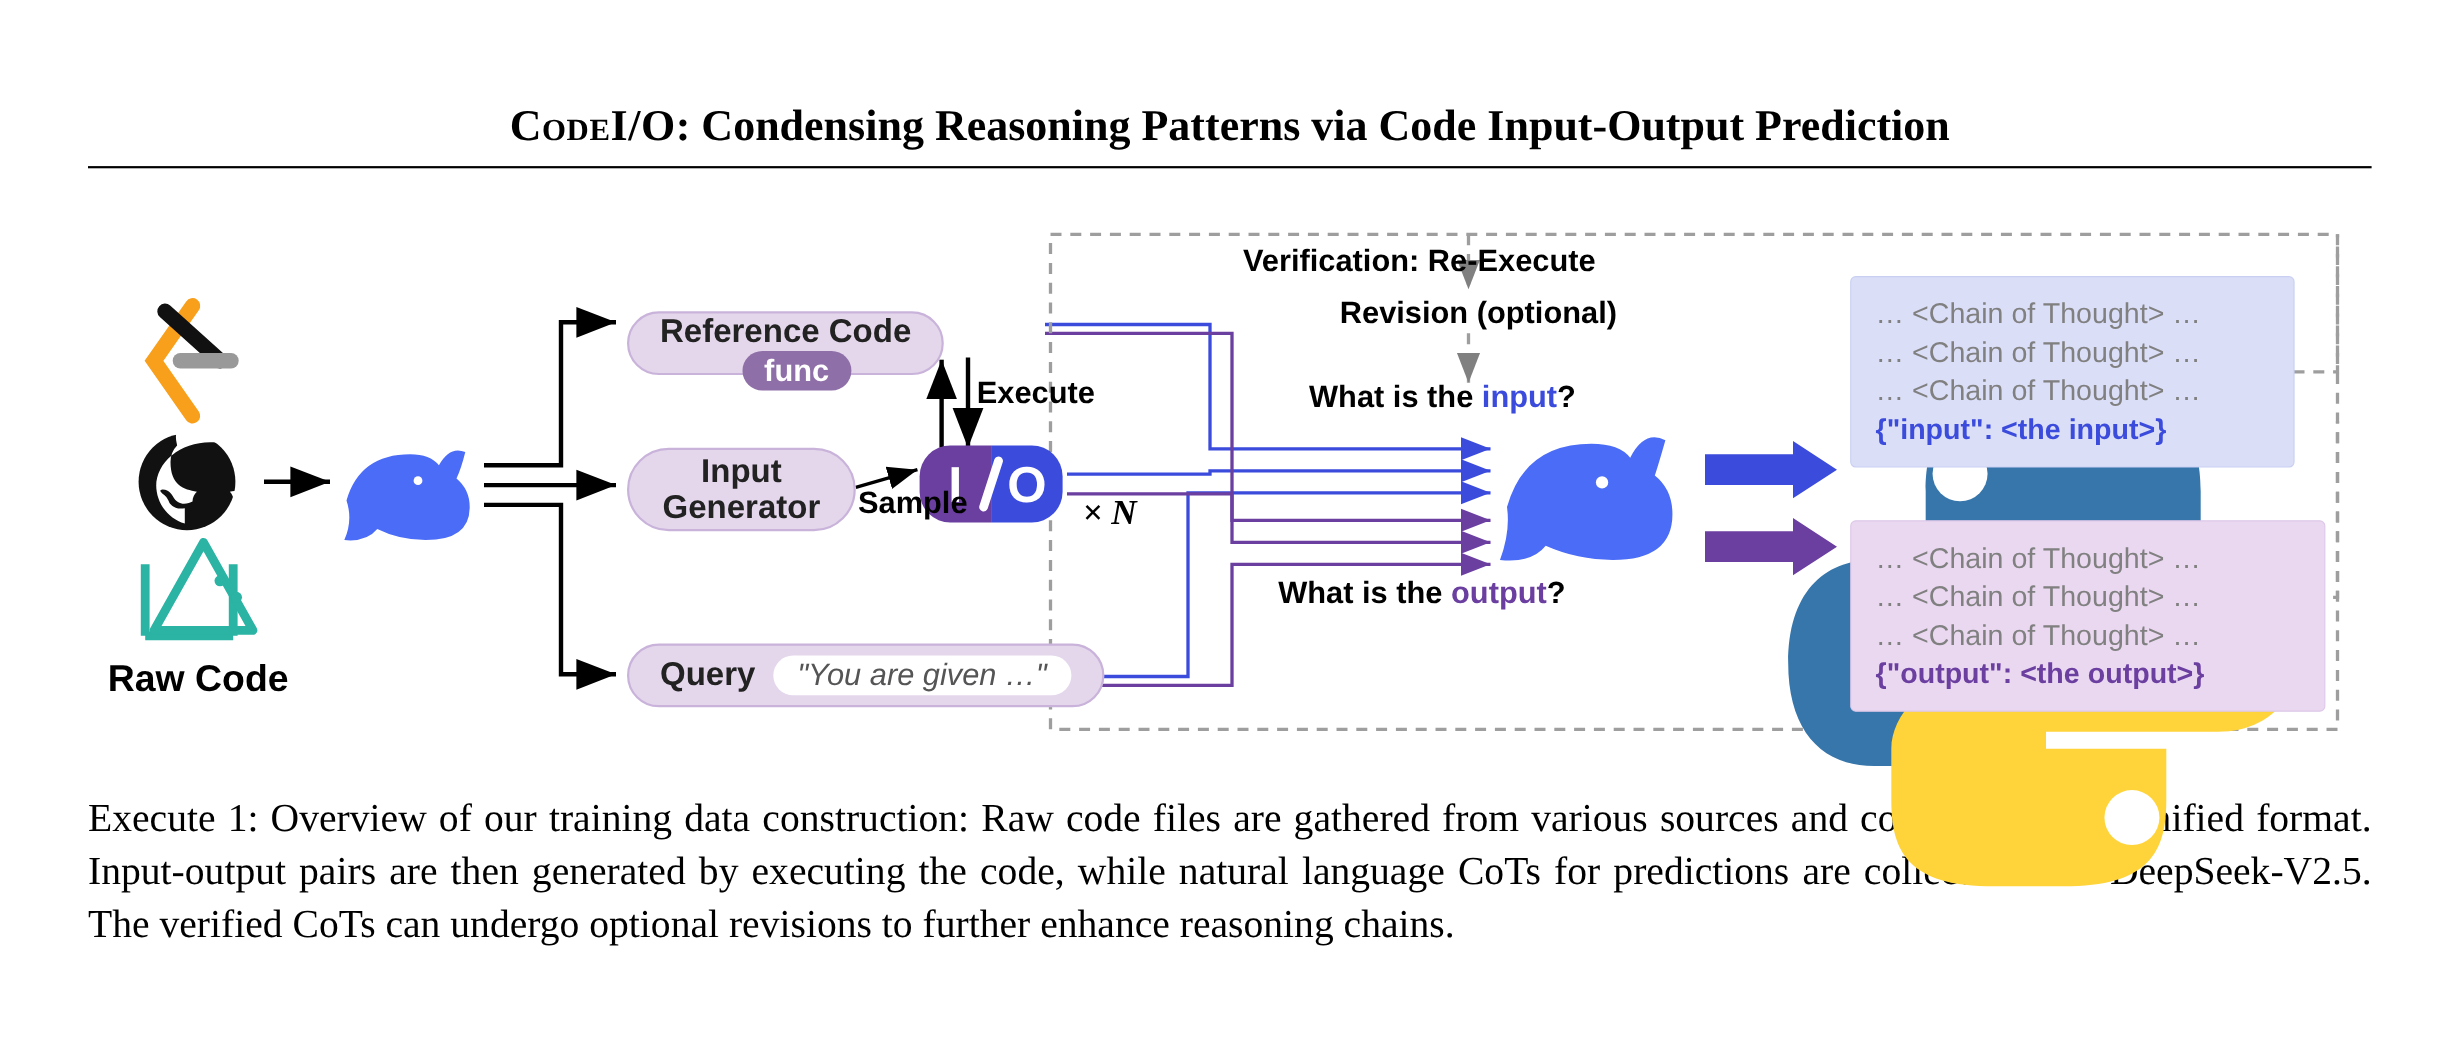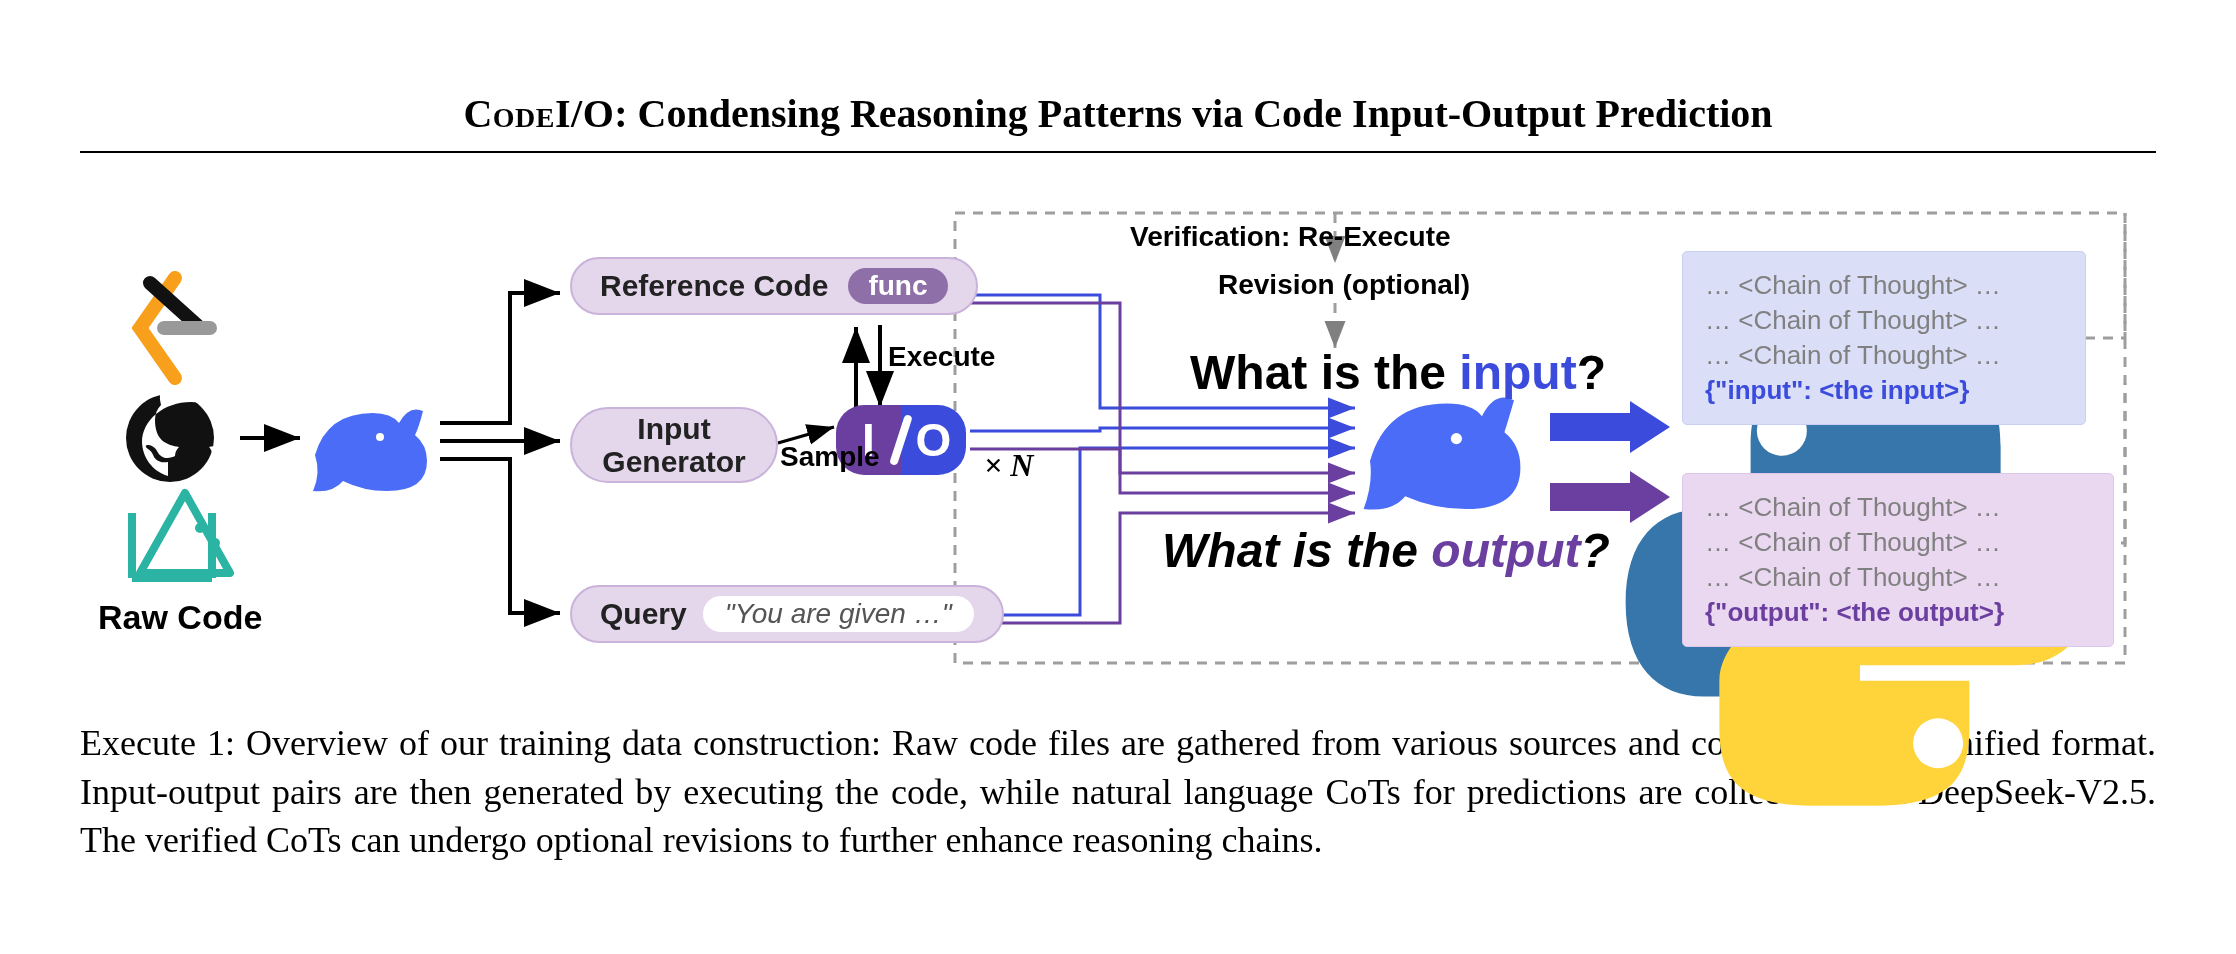--- a/index.html
+++ b/index.html
@@ -137,21 +137,21 @@
     font-family: -apple-system, "Segoe UI", Helvetica, Arial, sans-serif;
     font-size: 28px;
     font-weight: 700;
     color: #000;
   }
   .label.sample { font-weight: 600; }
   .label.times-n { font-family: "Times New Roman", serif; font-size: 32px; font-weight: 600; font-style: italic; }
   .question {
     position: absolute;
     font-family: -apple-system, "Segoe UI", Helvetica, Arial, sans-serif;
-    font-size: 48px;
+    font-size: 28px;
     font-weight: 800;
     color: #000;
   }
   .question .kw-input { color: #3b4bdc; }
   .question .kw-output { color: #6b3fa0; }
   .cot-box {
     position: absolute;
     border-radius: 5px;
     padding: 16px 22px;
     box-sizing: border-box;
@@ -268,21 +268,21 @@
       <line x1="1255" y1="120" x2="1255" y2="165" stroke="#9e9e9e" stroke-width="3" stroke-dasharray="10 8" marker-end="url(#arr-grey)"></line>
 
       <path d="M2005 155 L2045 155 L2045 30" stroke="#9e9e9e" stroke-width="3" stroke-dasharray="10 8" fill="none"></path>
       <path d="M2005 360 L2045 360 L2045 200" stroke="#9e9e9e" stroke-width="3" stroke-dasharray="10 8" fill="none"></path>
     </svg>
 
     <div class="overlay">
 
       <div class="label" style="left:18px; top:415px; font-weight:800; font-size:34px;">Raw Code</div>
 
-      <div class="pill refcode" style="left:490px; top:74px; height:58px; font-size:30px;">
+      <div class="pill refcode" style="left:490px; top:100px; height:58px; font-size:30px;flex-direction:column;">
         <span>Reference Code</span>
         <span class="func-badge">func</span>
       </div>
 
       <div class="pill inputgen" style="left:490px; top:224px; width:208px; height:76px; font-size:30px;">
         <span>Input</span>
         <span>Generator</span>
       </div>
 
       <div class="pill query" style="left:490px; top:402px; height:58px; font-size:30px;">
@@ -323,21 +323,21 @@
 
       <div class="label" style="left:1138px; top:86px;">
         <span>Revision</span>
         <span class="light">(optional)</span>
       </div>
 
       <div class="question" style="left:1110px; top:162px;">
         <span>What is the </span><span class="kw-input">input</span><span>?</span>
       </div>
 
-      <div class="question" style="left:1082px; top:340px;font-style:italic;">
+      <div class="question" style="left:1082px; top:340px;">
         <span>What is the </span><span class="kw-output">output</span><span>?</span>
       </div>
 
       <div class="cot-box input-box" style="left:1602px; top:68px; width:404px;">
         <div class="tag">… &lt;Chain of Thought&gt; …</div>
         <div class="tag">… &lt;Chain of Thought&gt; …</div>
         <div class="tag">… &lt;Chain of Thought&gt; …</div>
         <div class="json">{"input": &lt;the input&gt;}</div>
       </div>
 

